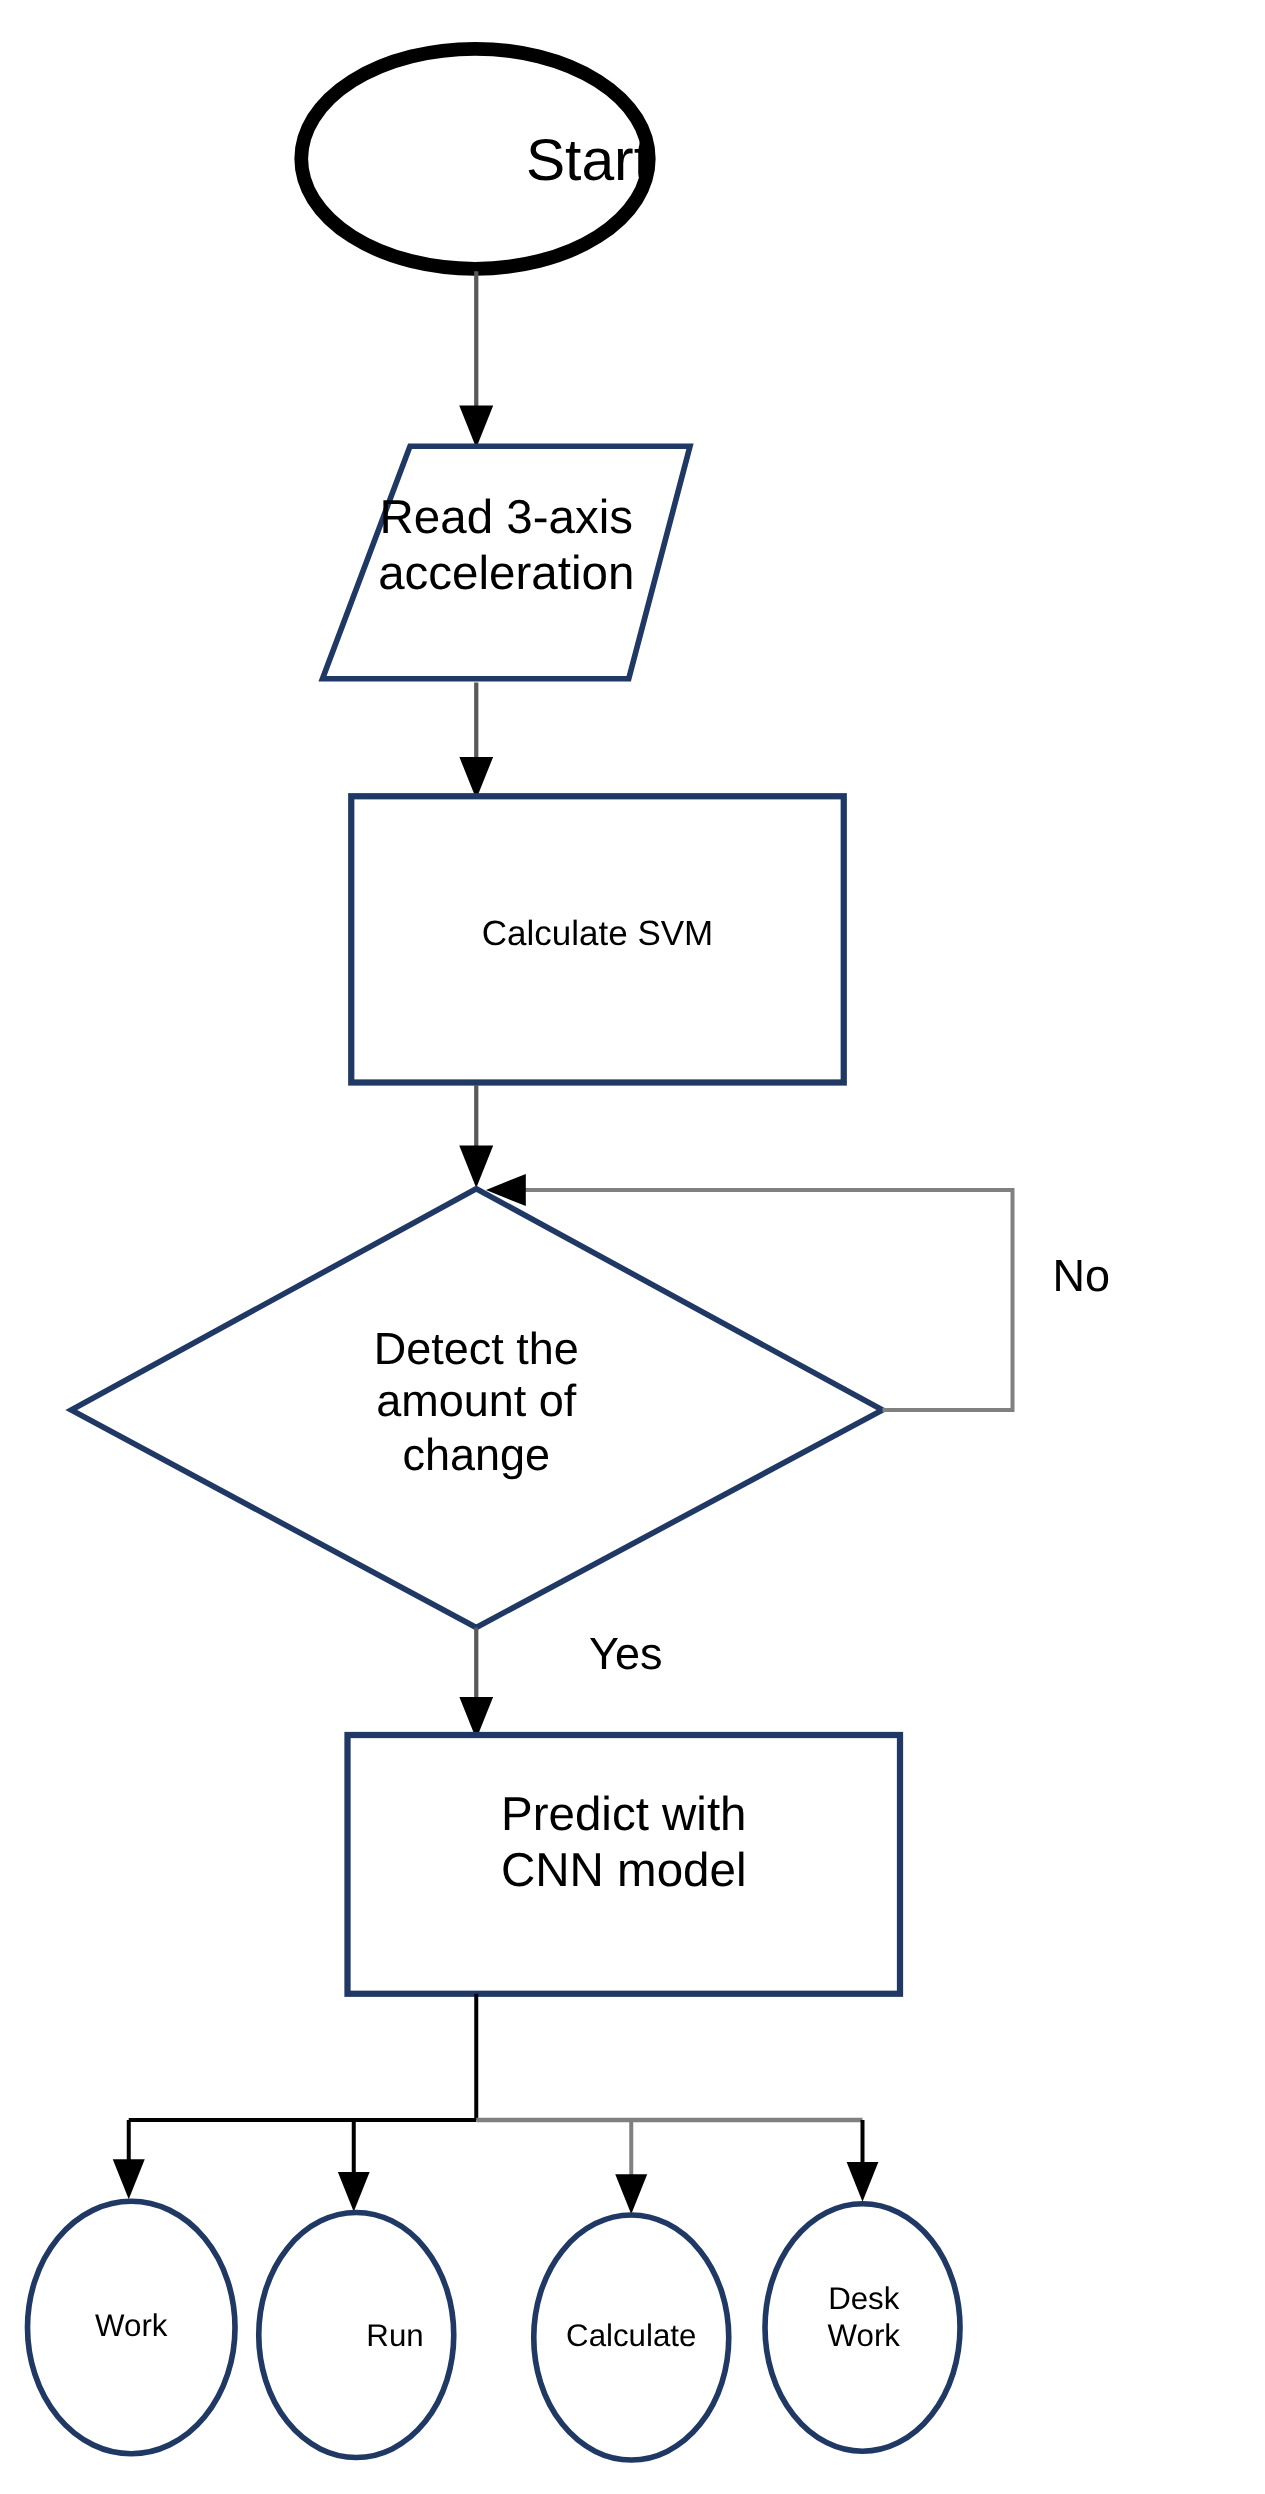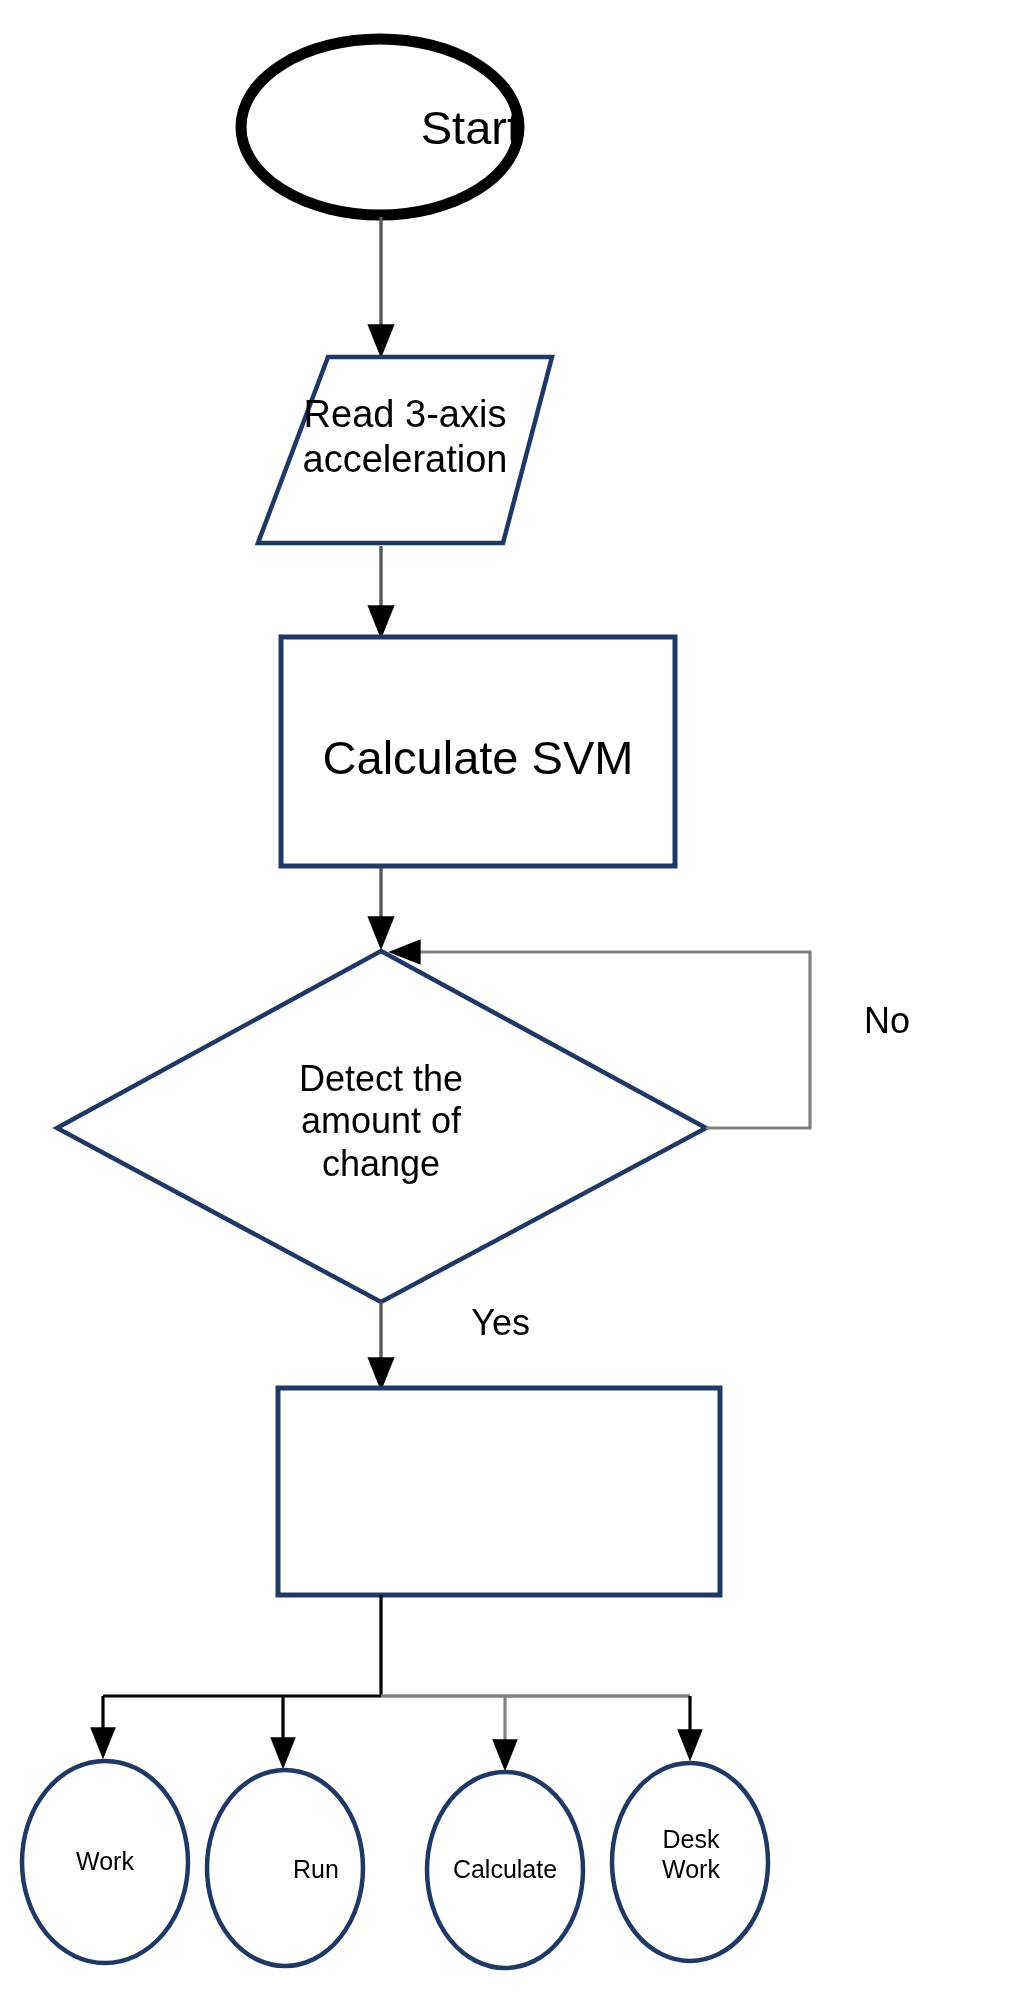--- a/index.html
+++ b/index.html
@@ -4,21 +4,21 @@
 <style>
   html,body{margin:0;padding:0;background:#ffffff;}
   body{width:1012px;height:1995px;position:relative;overflow:hidden;
        font-family:"Liberation Sans","DejaVu Sans",sans-serif;}
   #stage{position:absolute;left:0;top:0;width:1012px;height:1995px;}
   svg{position:absolute;left:0;top:0;width:1012px;height:1995px;display:block;}
   .lbl{position:absolute;text-align:center;color:#000;line-height:1.18;
        white-space:pre-line;pointer-events:none;}
   .n-start{font-size:47px;}
   .n-read{font-size:38px;}
-  .n-svm{font-size:47px;}
+  .n-svm{font-size:28px;}
   .n-det{font-size:36px;margin-top:16px;}
   .n-pred{font-size:38px;}
   .n-edge{font-size:36px;}
   .n-leaf{font-size:25px;}
 </style>
 </head>
 <body>
 
 <div id="stage">
 
@@ -71,24 +71,26 @@
 
   <div class="lbl n-read" style="left:260px;top:392px;width:290px;">Read 3-axis
 acceleration</div>
 
   <div class="lbl n-svm" style="left:281px;top:730px;width:394px;">Calculate SVM</div>
 
   <div class="lbl n-det" style="left:231px;top:1042px;width:300px;">Detect the
 amount of
 change</div>
 
-  <div class="lbl n-edge" style="left:820px;top:1000px;width:90px;text-align:right;">No</div>
+  <div class="lbl n-edge" style="left:820px;top:1000px;width:90px;text-align:center;">No</div>
 
   <div class="lbl n-edge" style="left:400px;top:1302px;width:130px;text-align:right;">Yes</div>
 
+  <div class="lbl n-pred" style="left:278px;top:1430px;width:442px;">Predict with
+CNN model</div>
 
   <div class="lbl n-leaf" style="left:25px;top:1847px;width:160px;">Work</div>
 
   <div class="lbl n-leaf" style="left:205px;top:1855px;width:160px;padding-left:31px;">Run</div>
 
   <div class="lbl n-leaf" style="left:420px;top:1855px;width:170px;">Calculate</div>
 
   <div class="lbl n-leaf" style="left:612px;top:1825px;width:158px;">Desk
 Work</div>
 

